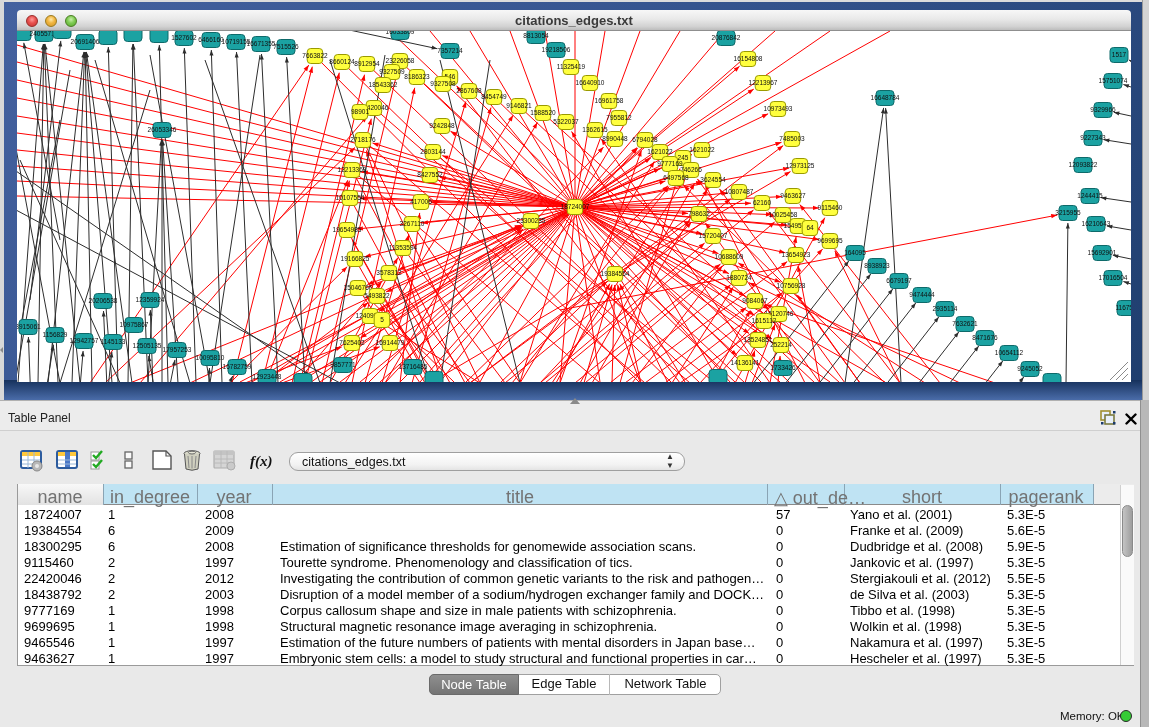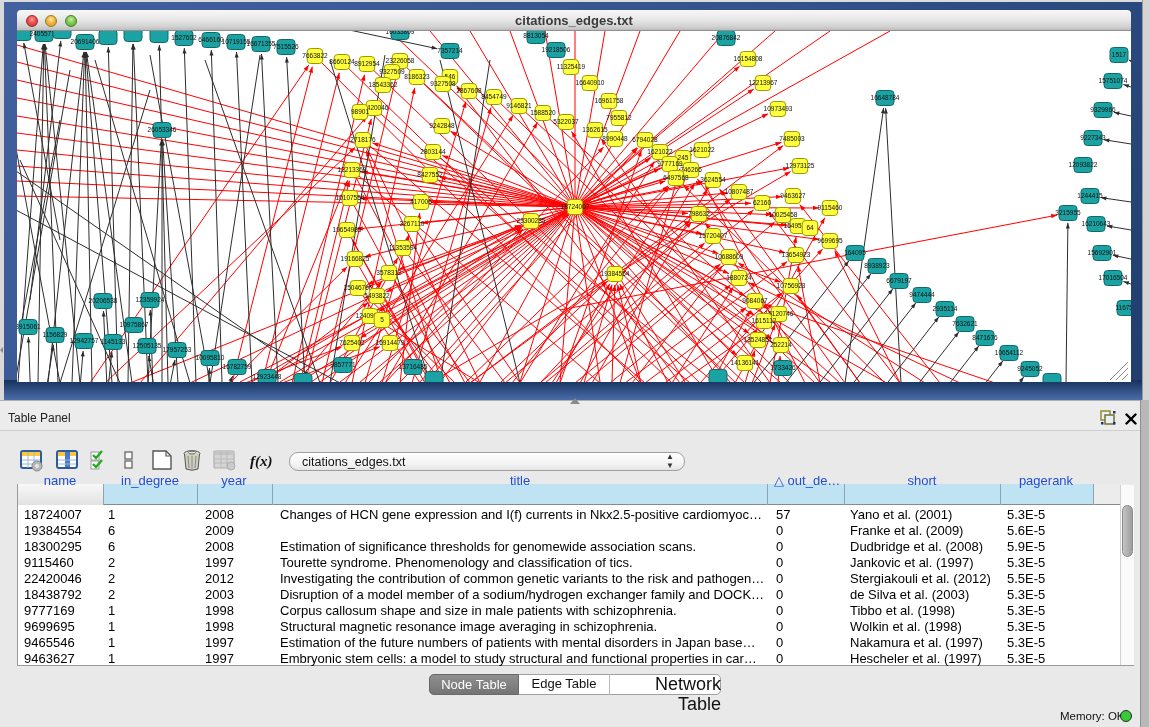--- a/index.html
+++ b/index.html
@@ -837,35 +837,34 @@
 <div class="abs" style="left:1093px;top:484px;width:41px;height:21px;background:#ececec;border-bottom:1px solid #8a8a8a"></div>
 <div class="abs" style="left:18px;top:484px;width:85px;height:21px;background:linear-gradient(180deg,#f8f8f8,#e2e2e2)"></div>
 <div class="abs hdrline" style="left:103px;top:484px"></div>
 <div class="abs hdrline" style="left:197px;top:484px"></div>
 <div class="abs hdrline" style="left:272px;top:484px"></div>
 <div class="abs hdrline" style="left:767px;top:484px"></div>
 <div class="abs hdrline" style="left:844px;top:484px"></div>
 <div class="abs hdrline" style="left:1000px;top:484px"></div>
 <div class="abs hdrline" style="left:1093px;top:484px"></div>
 <style>.hdrline{width:1px;height:21px;background:#8aa4b4;position:absolute}
-.hdr{position:absolute;top:473px;font-size:13px;color:#1d4ed8}
+.hdr{position:absolute;top:487px;font-size:18px;color:#737373}
 .trow{position:absolute;left:18px;width:1102px;height:16px;font-size:13px;color:#000}
 .trow span{position:absolute;top:1px;white-space:nowrap}</style>
 <div class="hdr" style="left:60px;transform:translateX(-50%)">name</div>
 <div class="hdr" style="left:150px;transform:translateX(-50%)">in_degree</div>
 <div class="hdr" style="left:234px;transform:translateX(-50%)">year</div>
 <div class="hdr" style="left:520px;transform:translateX(-50%)">title</div>
 <div class="hdr" style="left:774px">△ out_de…</div>
 <div class="hdr" style="left:922px;transform:translateX(-50%)">short</div>
 <div class="hdr" style="left:1046px;transform:translateX(-50%)">pagerank</div>
 <div class="trow" style="top:506px">
     <span style="left:6px">18724007</span>
     <span style="left:90px">1</span>
     <span style="left:187px">2008</span>
-    <span style="left:262px">Changes of HCN gene expression and I(f) currents in Nkx2.5-positive cardiomyoc…</span>
     <span style="left:758px">57</span>
     <span style="left:832px">Yano et al. (2001)</span>
     <span style="left:989px">5.3E-5</span>
   </div>
 <div class="trow" style="top:522px">
     <span style="left:6px">19384554</span>
     <span style="left:90px">6</span>
     <span style="left:187px">2009</span>
     <span style="left:758px">0</span>
     <span style="left:832px">Franke et al. (2009)</span>
@@ -943,20 +942,20 @@
     <span style="left:832px">Hescheler et al. (1997)</span>
     <span style="left:989px">5.3E-5</span>
   </div>
 
 <div class="abs" style="left:1120px;top:485px;width:14px;height:180px;background:#fafafa;border-left:1px solid #d0d0d0"></div>
 <div class="abs" style="left:1122px;top:505px;width:11px;height:52px;background:linear-gradient(90deg,#c4c4c4,#9e9e9e);border-radius:6px;border:1px solid #8a8a8a"></div>
 
 <div class="abs" style="left:429px;top:674px;width:292px;height:21px;border:1px solid #a0a0a0;border-radius:5px;background:#fff"></div>
 <div class="abs" style="left:429px;top:674px;width:90px;height:21px;border-radius:5px 0 0 5px;background:linear-gradient(180deg,#8f8f8f,#747474);border:1px solid #6a6a6a;color:#fff;text-align:center;font-size:13px;line-height:20px">Node Table</div>
 <div class="abs" style="left:519px;top:674px;width:91px;height:21px;border-right:1px solid #b8b8b8;color:#111;text-align:center;font-size:13px;line-height:20px">Edge Table</div>
-<div class="abs" style="left:610px;top:674px;width:111px;height:21px;color:#111;text-align:right;font-size:18px;line-height:20px">Network Table</div>
+<div class="abs" style="left:610px;top:674px;width:111px;height:21px;color:#111;text-align:center;font-size:13px;line-height:20px">Network Table</div>
 
 <div class="abs" style="left:1060px;top:710px;font-size:11.5px;color:#111">Memory: OK</div>
 <div class="abs" style="left:1120px;top:710px;width:12px;height:12px;border-radius:50%;background:#35cb35;border:1.5px solid #2a2a2a"></div>
 
 <div class="abs" style="left:1142px;top:0;width:7px;height:400px;background:#d4d4d4;border-left:1px solid #9a9a9a"></div>
 <div class="abs" style="left:1140px;top:400px;width:9px;height:327px;background:#b8b8b8;border-left:1px solid #909090"></div>
 <div class="abs" style="left:0;top:0;width:4px;height:400px;background:#d8d8d8"></div>
 <div class="abs" style="left:0px;top:347px;width:0;height:0;border-top:3px solid transparent;border-bottom:3px solid transparent;border-right:3px solid #8a8a8a"></div>
 </body></html>

